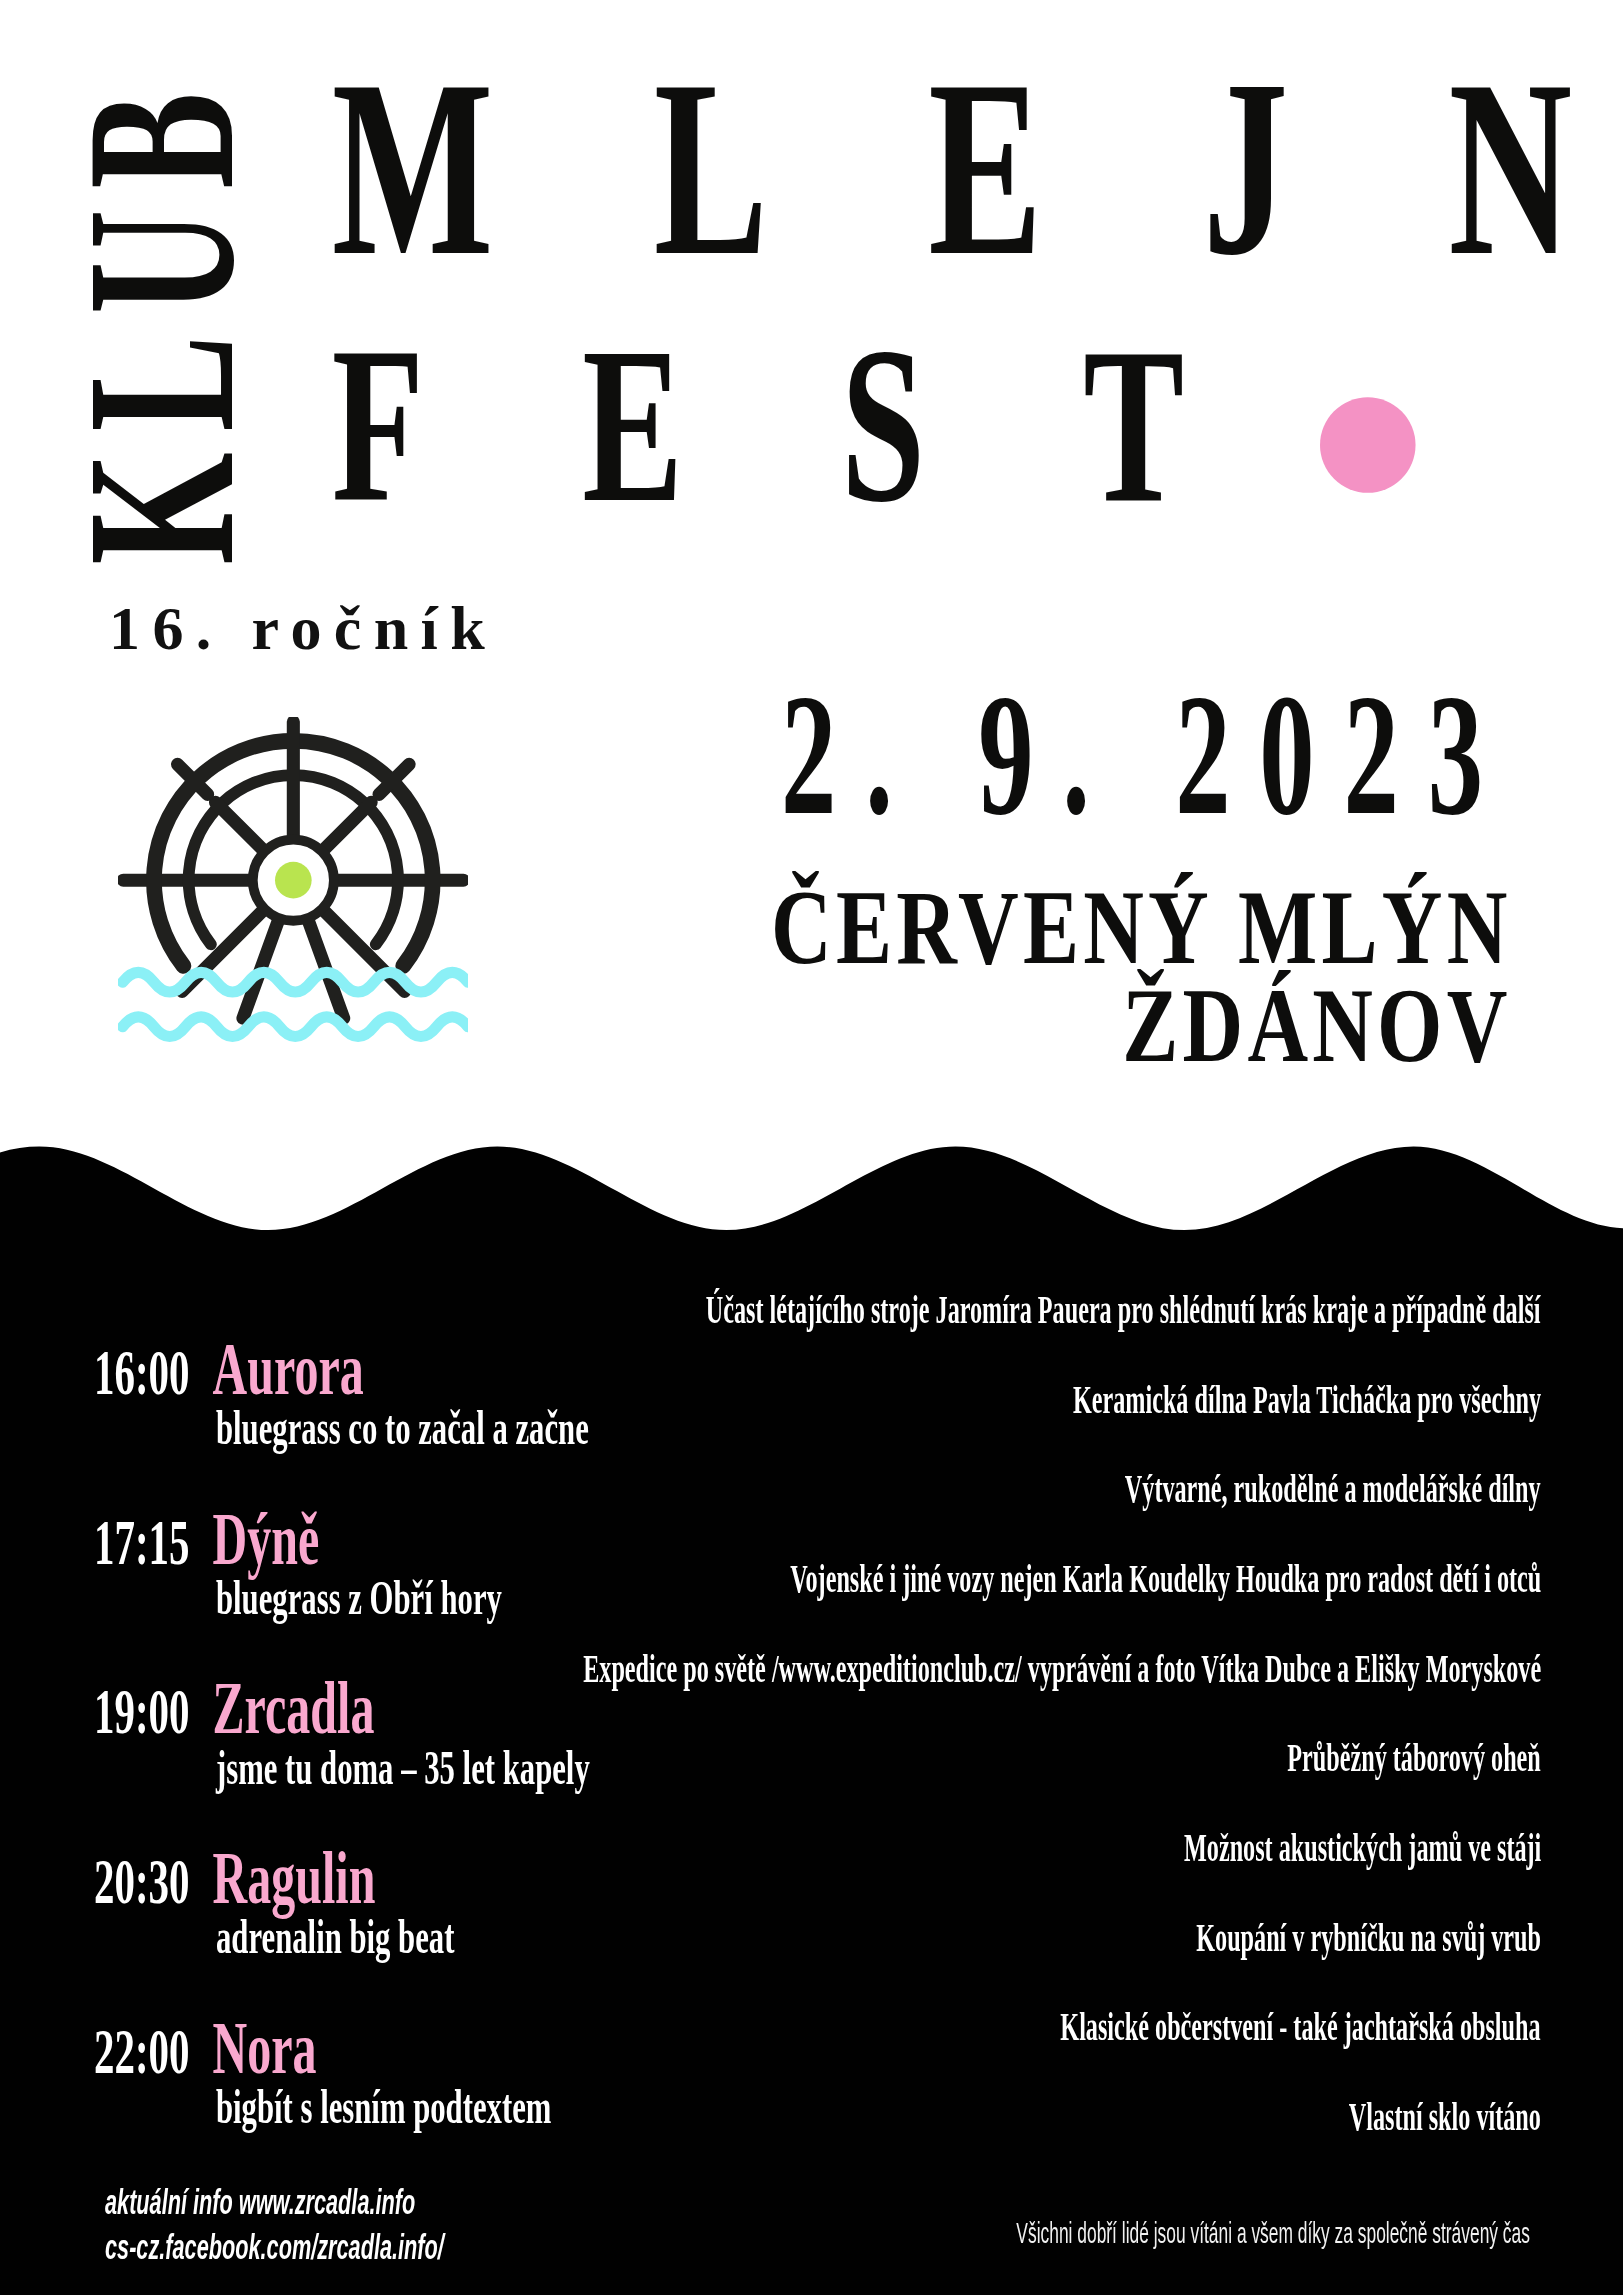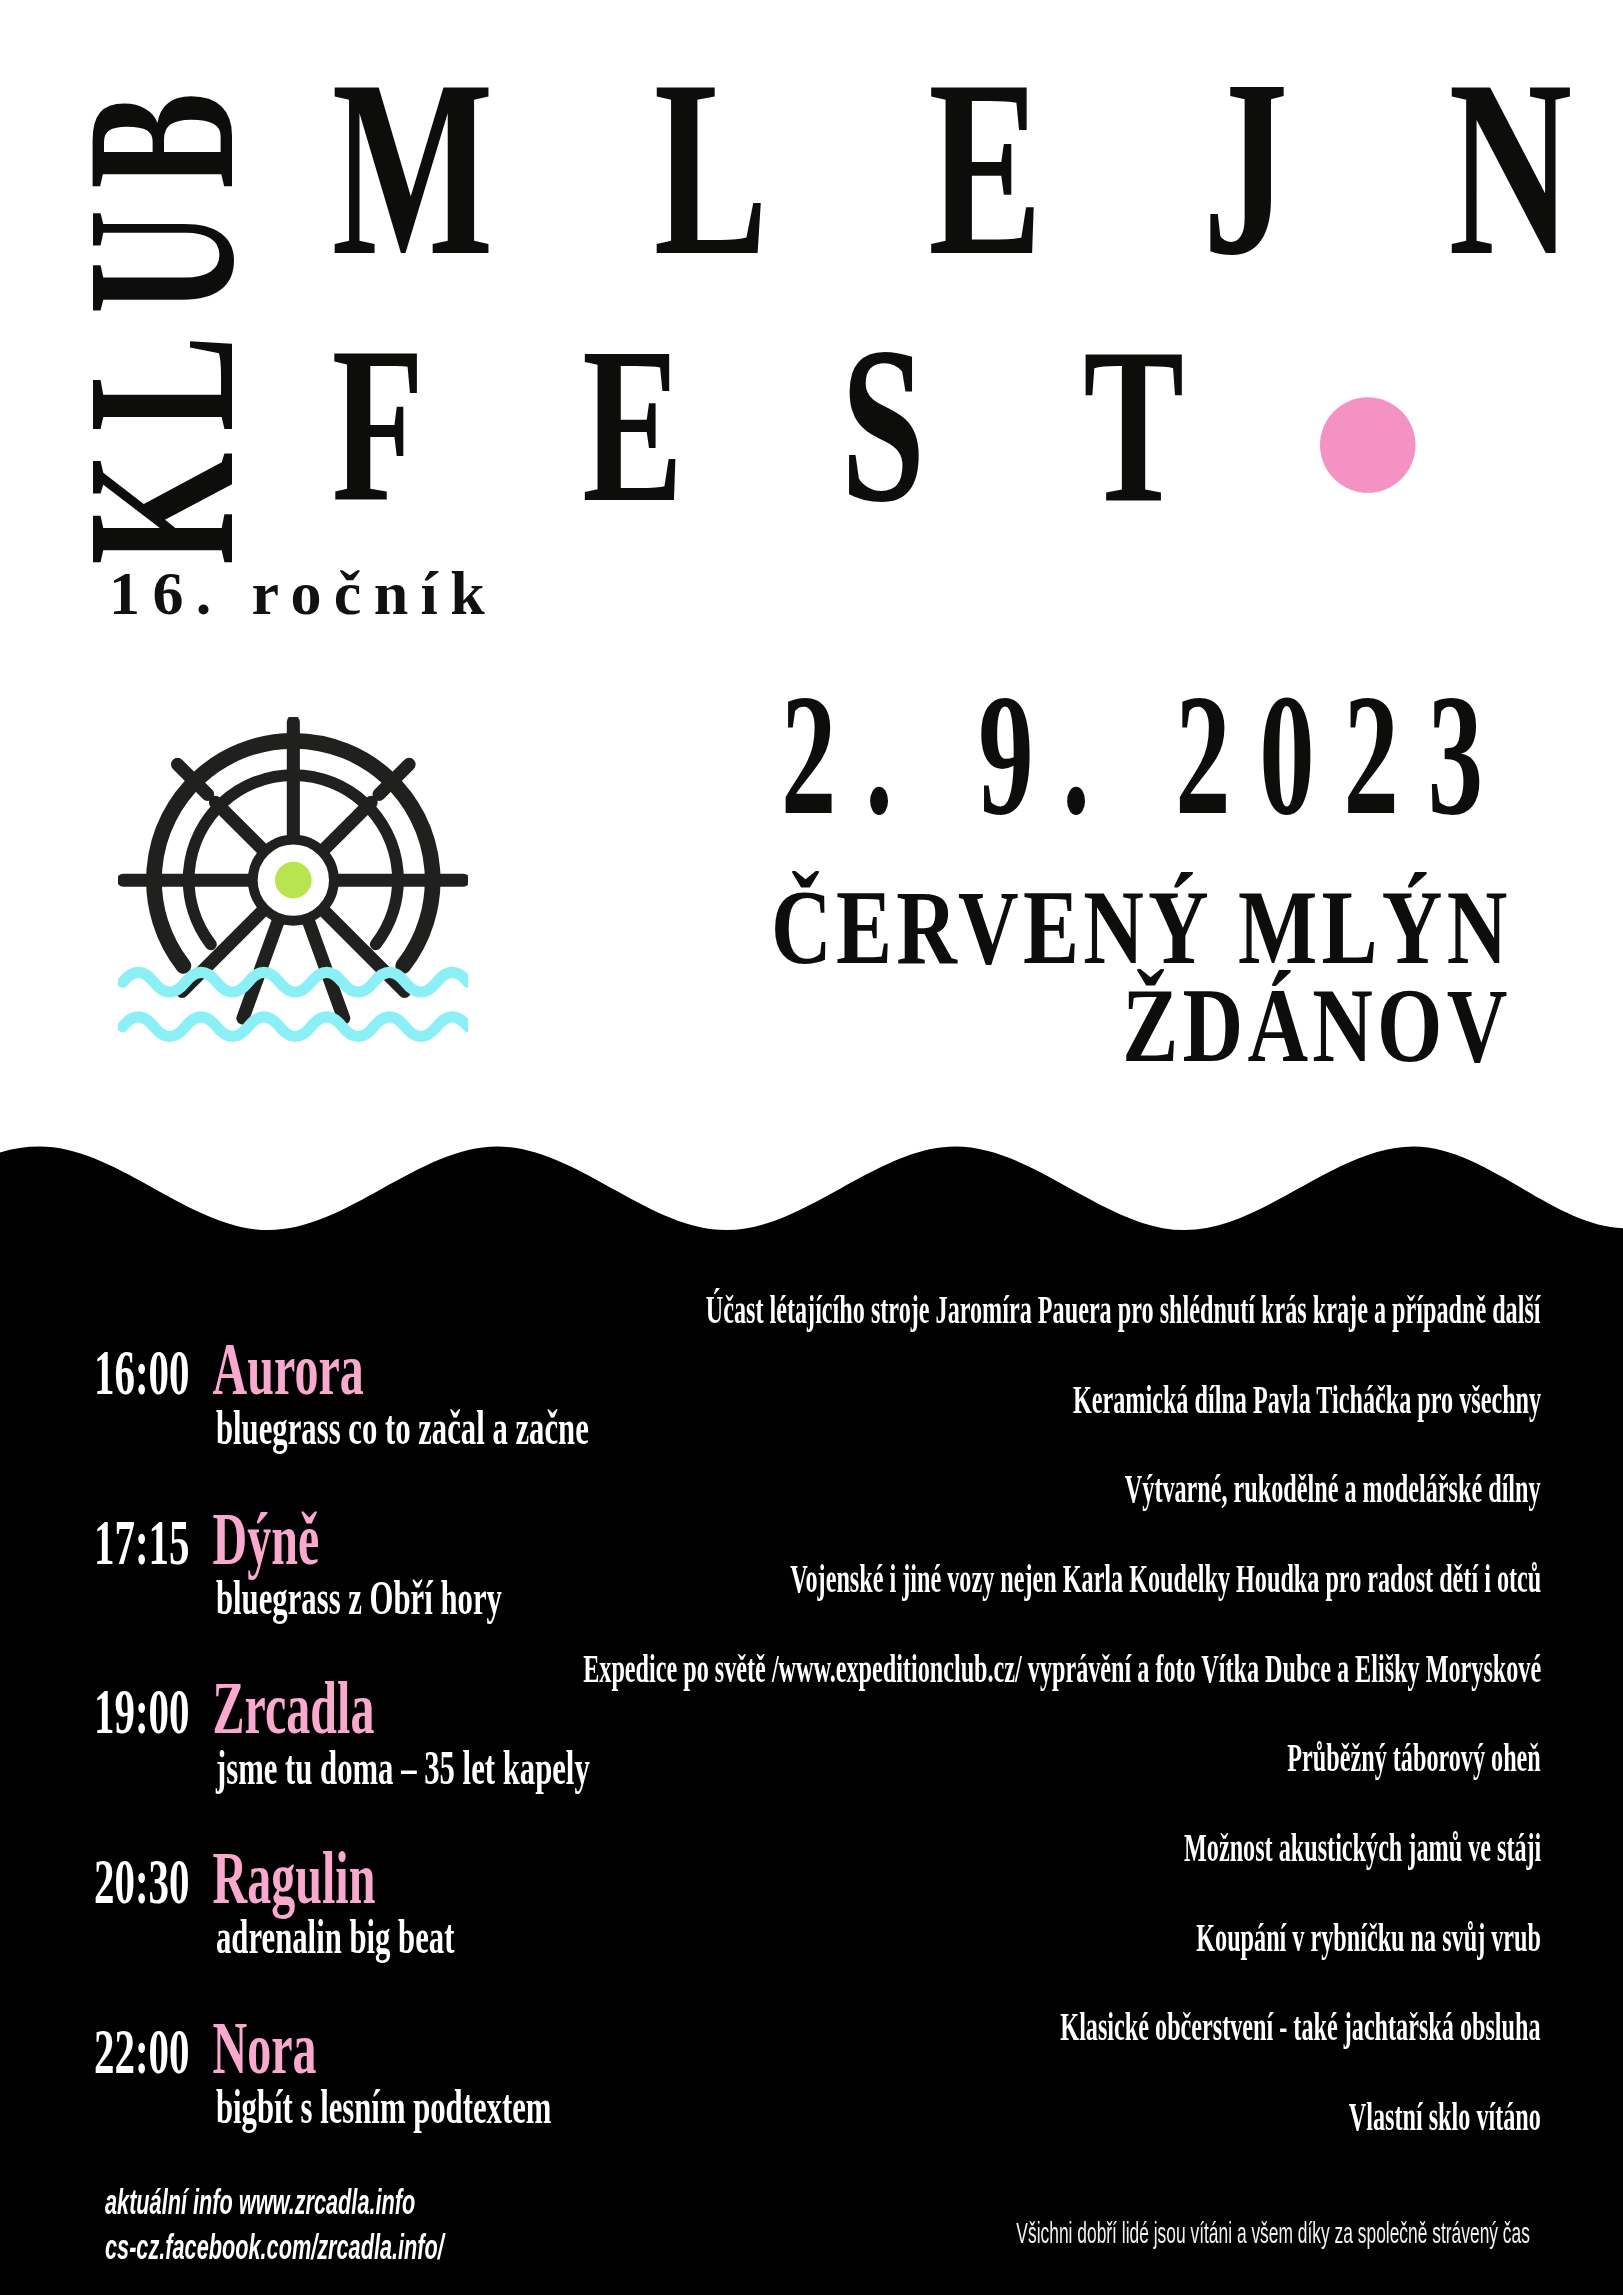--- a/index.html
+++ b/index.html
@@ -5,21 +5,21 @@
   html,body{margin:0;padding:0;background:#ffffff;}
   .poster{position:relative;width:1623px;height:2295px;background:#ffffff;overflow:hidden;
           font-family:"Liberation Serif", serif;}
   svg{display:block;}
   .abs{position:absolute;}
 
   
   .headline{position:absolute;left:0;top:0;}
   .headline text{fill:#0d0d0c;font-family:"Liberation Serif",serif;font-weight:bold;}
 
-  .edition{position:absolute;left:109px;top:558px;font-size:62px;font-weight:bold;
+  .edition{position:absolute;left:109px;top:593px;font-size:62px;font-weight:bold;
            letter-spacing:0.20em;color:#111;white-space:nowrap;}
 
   
   .date{position:absolute;right:111px;top:656px;font-size:173px;font-weight:bold;color:#0d0d0c;
         white-space:nowrap;letter-spacing:0.26em;transform:scaleX(0.64);transform-origin:100% 0;}
   .venue{position:absolute;right:111px;font-size:105px;font-weight:bold;color:#0d0d0c;
          white-space:nowrap;letter-spacing:0.05em;transform:scaleX(0.80);transform-origin:100% 0;}
   .v1{top:867px;}
   .v2{top:965px;}
 

